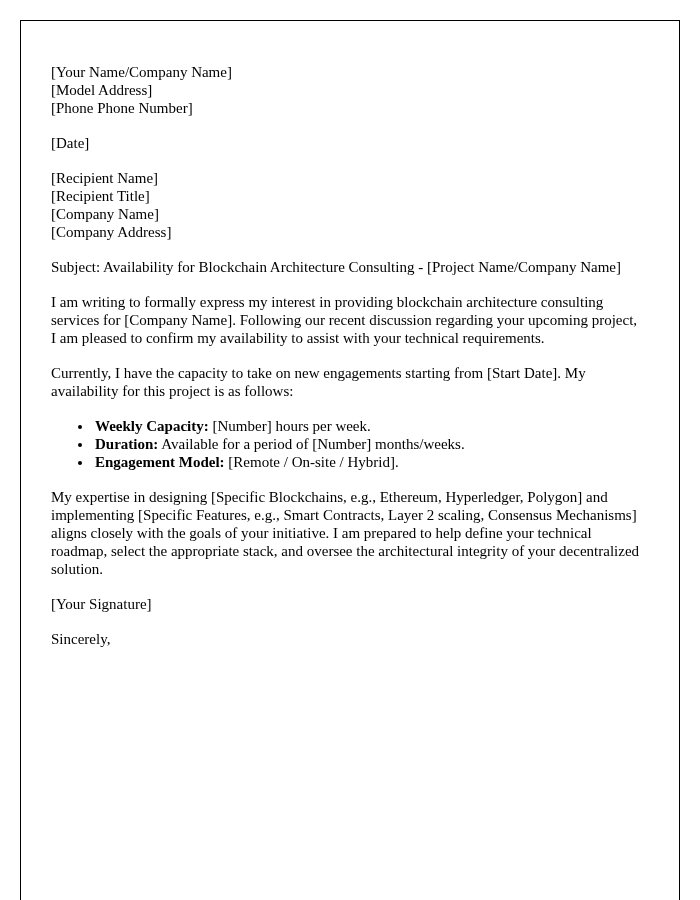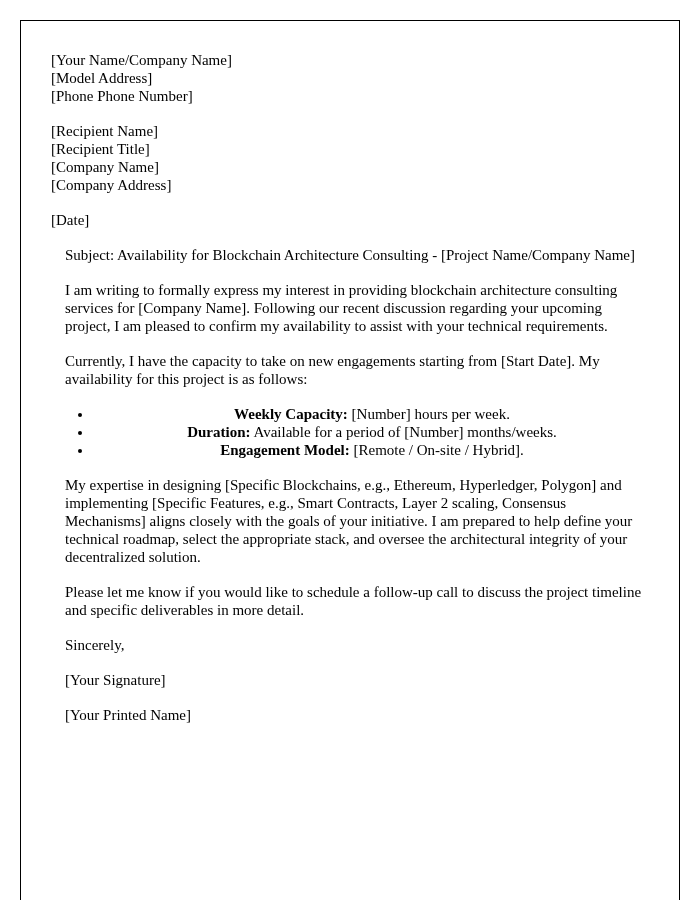--- a/index.html
+++ b/index.html
@@ -19,80 +19,77 @@
     height: 1020px; 
     border: 1px solid #000000;
     background: #ffffff;
     padding: 26px 30px 30px 30px;
     font-family: "Liberation Serif", "DejaVu Serif", serif;
     font-size: 15px;
     line-height: 18px;
     color: #000000;
   }
   .block {
-    margin: 4px 0 17px 0;
+    margin: 16px 0 17px 0;
   }
   .line {
     margin: 0;
     padding: 0;
   }
   p.para {
-    margin: 0 0 17px 14px;
+    margin: 0 0 17px 0;
     padding: 0;
     max-width: 592px;
   }
   ul.bullets {
     margin: 0 0 17px 0;
     padding: 0 0 0 42px;
-    text-align: center;
   }
   ul.bullets li {
     margin: 0;
     padding: 0 0 0 2px;
   }
   .b {
     font-weight: bold;
   }
 </style>
 </head>
 <body>
 
 <div class="page">
 
   <div class="block">
     <div class="line">[Your Name/Company Name]</div>
     <div class="line">[Model Address]</div>
     <div class="line">[Phone Phone Number]</div>
   </div>
 
+  <div class="block">[Date]</div>
+
   <div class="block">
     <div class="line">[Recipient Name]</div>
     <div class="line">[Recipient Title]</div>
     <div class="line">[Company Name]</div>
     <div class="line">[Company Address]</div>
   </div>
-
-  <div class="block">[Date]</div>
 
   <p class="para">Subject: Availability for Blockchain Architecture Consulting - [Project Name/Company Name]</p>
 
 
   <p class="para">I am writing to formally express my interest in providing blockchain architecture consulting services for [Company Name]. Following our recent discussion regarding your upcoming project, I am pleased to confirm my availability to assist with your technical requirements.</p>
 
   <p class="para">Currently, I have the capacity to take on new engagements starting from [Start Date]. My availability for this project is as follows:</p>
 
   <ul class="bullets">
     <li><span class="b">Weekly Capacity:</span><span> [Number] hours per week.</span></li>
     <li><span class="b">Duration:</span><span> Available for a period of [Number] months/weeks.</span></li>
     <li><span class="b">Engagement Model:</span><span> [Remote / On-site / Hybrid].</span></li>
   </ul>
 
   <p class="para">My expertise in designing [Specific Blockchains, e.g., Ethereum, Hyperledger, Polygon] and implementing [Specific Features, e.g., Smart Contracts, Layer 2 scaling, Consensus Mechanisms] aligns closely with the goals of your initiative. I am prepared to help define your technical roadmap, select the appropriate stack, and oversee the architectural integrity of your decentralized solution.</p>
 
-  <p class="para">Please let me know if you would like to schedule a follow-up call to discuss the project timeline and specific deliverables in more detail.</p>
+
+  <p class="para">[Your Signature]</p>
 
   <p class="para">Sincerely,</p>
 
-  <p class="para">[Your Signature]</p>
-
-  <p class="para">[Your Printed Name]</p>
 
 </div>
 
 </body></html>

